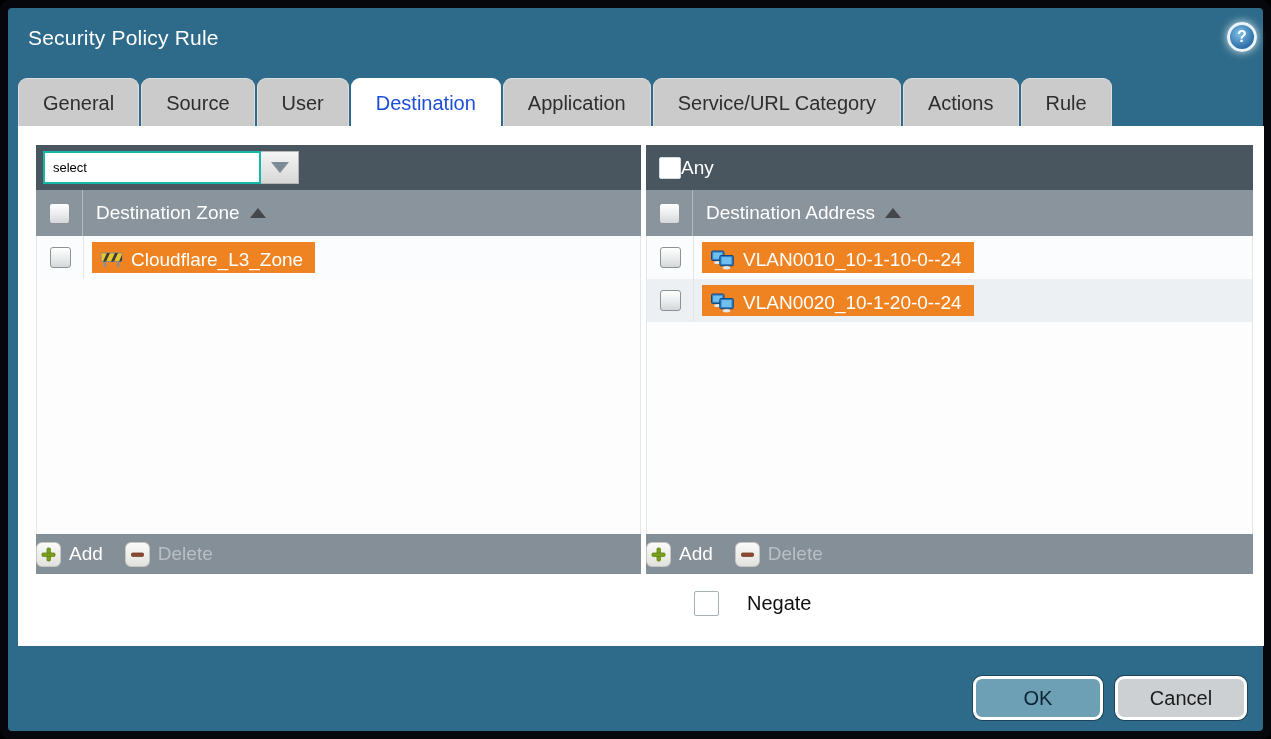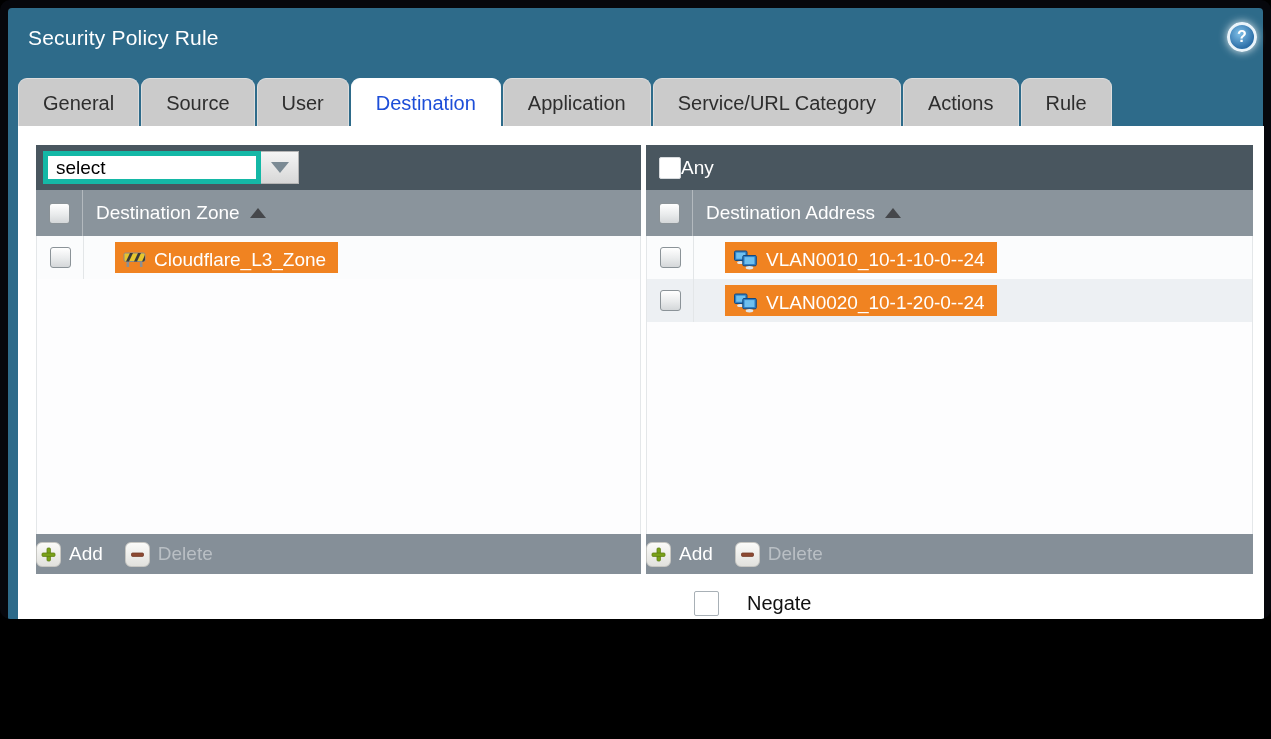--- a/index.html
+++ b/index.html
@@ -1,57 +1,57 @@
 <!DOCTYPE html>
 <html><head>
 <meta charset="utf-8">
 <style>
   * { margin:0; padding:0; box-sizing:border-box; }
   html,body { background:#000; }
   body { font-family:"Liberation Sans", sans-serif; }
-  .frame { position:relative; width:1271px; height:619px; background:#06070c; border-radius:10px; overflow:hidden; }
+  .frame { position:relative; width:1271px; height:739px; background:#06070c; border-radius:10px; overflow:hidden; }
   .dialog { position:absolute; left:8px; top:8px; width:1255px; height:723px; background:#2e6b8a; border-radius:4px; }
   .title { position:absolute; left:20px; top:18px; font-size:21px; color:#ffffff; letter-spacing:.2px; }
   .help { position:absolute; left:1219px; top:14px; width:30px; height:30px; border-radius:50%;
           background:radial-gradient(circle at 40% 35%, #7fc0e8, #2d6fa8 70%);
           border:3px solid #eaf4fa; box-shadow:0 0 8px rgba(255,255,255,.85);
           color:#fff; font-size:16px; font-weight:bold; display:flex; align-items:center; justify-content:center; cursor:pointer; }
   .tabs { position:absolute; left:10px; top:70px; height:48px; display:flex; gap:2px; }
   .tab { background:#cbcbcb; color:#2e2e2e; font-size:20px; line-height:48px; padding:0 24px;
          border-radius:9px 9px 0 0; border:1px solid #dedede; border-bottom:none; cursor:pointer; white-space:nowrap; }
   .tab.active { background:#ffffff; border-color:#ffffff; color:#1d4ed8; }
   .content { position:absolute; left:10px; top:118px; width:1246px; height:520px; background:#ffffff; }
 
   .panel { position:absolute; top:19px; display:flex; flex-direction:column; }
   .panel-zone { left:18px; width:605px; }
   .panel-addr { left:628px; width:607px; }
   .darkbar { height:45px; background:#49565f; display:flex; align-items:center; }
   .selectwrap { display:flex; margin-left:7px; }
-  .selectinput { width:218px; height:33px; border:5px solid #14b8a6; background:#fff; font-size:19px;
+  .selectinput { width:218px; height:33px; border:2px solid #14b8a6; background:#fff; font-size:13px;
                  font-family:"Liberation Sans",sans-serif; padding:0 8px; color:#000; outline:none; }
   .ddbtn { width:38px; height:33px; background:linear-gradient(#f5f5f5,#d7d7d7); border:1px solid #b5b5b5;
            border-left:none; display:flex; align-items:center; justify-content:center; cursor:pointer; }
   .tri-down { width:0; height:0; border-left:9px solid transparent; border-right:9px solid transparent; border-top:11px solid #7b8a94; }
   .anywrap { display:flex; align-items:center; margin-left:13px; }
   .cb { width:21px; height:21px; border-radius:3px; border:1px solid #8b9398;
         background:linear-gradient(180deg,#ffffff 0%,#e9ebec 55%,#d4d7d9 100%); cursor:pointer; }
   .cb-any { width:22px; height:22px; background:#ffffff; border:1px solid #d7dadd; border-radius:2px; }
   .anylabel { color:#fff; font-size:19px; }
 
   .colhead { height:46px; background:#8a949c; display:flex; align-items:center; }
   .colhead .cbcell { width:47px; display:flex; justify-content:center; border-right:1px solid rgba(255,255,255,.35); align-self:stretch; align-items:center; }
   .colhead .label { color:#ffffff; font-size:19px; margin-left:13px; cursor:pointer; display:flex; align-items:center; }
   .tri-up { width:0; height:0; border-left:8px solid transparent; border-right:8px solid transparent; border-bottom:10px solid #45474b; margin-left:10px; }
 
   .pbody { height:298px; background:#fdfdfe; border-left:1px solid #e4e7e9; border-right:1px solid #e4e7e9; overflow:hidden; }
   .row { height:43px; display:flex; align-items:center; background:#fbfcfd; }
   .row.alt { background:#edf0f3; }
   .row .cbcell { width:47px; display:flex; justify-content:center; align-self:stretch; align-items:center; border-right:1px solid #e3e6e8; }
   .chip { display:inline-flex; align-items:center; gap:8px; background:#f08321; color:#ffffff;
-          height:31px; padding:4px 12px 0 8px; font-size:19px; margin-left:31px; cursor:pointer; white-space:nowrap; }
+          height:31px; padding:4px 12px 0 8px; font-size:19px; margin-left:8px; cursor:pointer; white-space:nowrap; }
 
   .pfoot { height:40px; background:#858f98; display:flex; align-items:center; gap:22px; padding-left:0; }
   .footbtn { display:flex; align-items:center; gap:8px; cursor:pointer; }
   .iconbtn { width:25px; height:25px; border-radius:6px; background:linear-gradient(#fbfbf9,#e1e1dd);
              border:1px solid #c6c6c2; display:flex; align-items:center; justify-content:center; }
   .addlabel { color:#ffffff; font-size:19px; }
   .dellabel { color:#b9bfc4; font-size:19px; }
 
   .negate { position:absolute; left:632px; top:465px; display:flex; align-items:center; gap:28px;padding-left:44px; }
   .cb-negate { width:25px; height:25px; background:#ffffff; border:1px solid #a8b0b6; border-radius:2px; cursor:pointer; }

